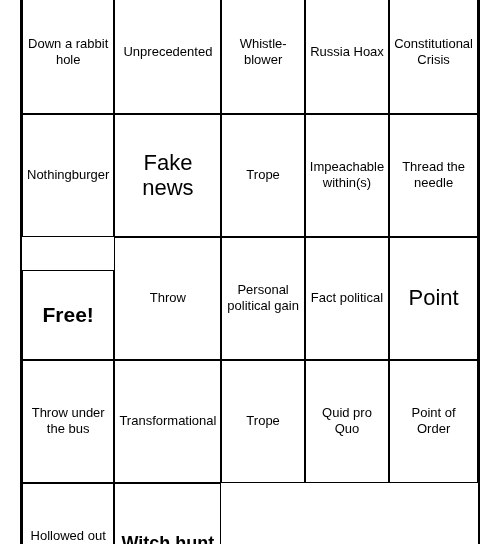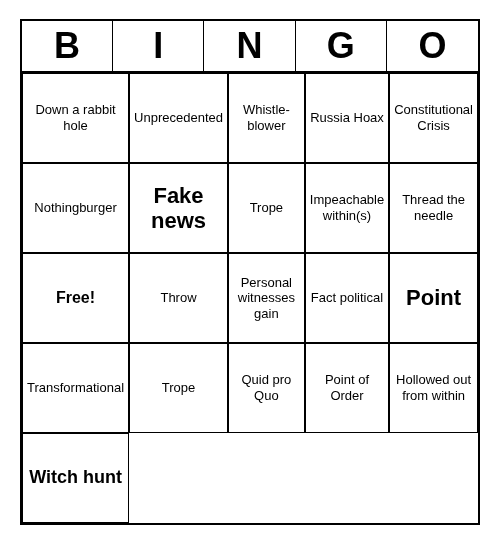--- a/index.html
+++ b/index.html
@@ -43,26 +43,27 @@
       display: flex;
       align-items: center;
       justify-content: center;
       text-align: center;
       padding: 4px;
       font-size: 13px;
       line-height: 1.2;
     }
     .bingo-cell.large-text {
       font-size: 22px;
-      font-weight: bold;
+      font-weight: normal;
       line-height: 1.15;
     }
     .bingo-cell.free {
-      font-size: 16px;
+      font-size: 21px;
       font-weight: bold;
+      margin-top: 33px;
     }
     .bingo-cell.xl-text {
       font-size: 18px;
       font-weight: bold;
       text-align: center;
     }
   </style>
 </head>
 <body>
 
@@ -80,23 +81,24 @@
       <div class="bingo-cell">Whistle-blower</div>
       <div class="bingo-cell">Russia Hoax</div>
       <div class="bingo-cell">Constitutional Crisis</div>
       <div class="bingo-cell">Nothingburger</div>
       <div class="bingo-cell large-text">Fake news</div>
       <div class="bingo-cell">Trope</div>
       <div class="bingo-cell">Impeachable within(s)</div>
       <div class="bingo-cell">Thread the needle</div>
       <div class="bingo-cell free">Free!</div>
       <div class="bingo-cell">Throw</div>
-      <div class="bingo-cell">Personal witnesses gain</div>
+      <div class="bingo-cell">Personal political gain</div>
       <div class="bingo-cell">Fact political</div>
       <div class="bingo-cell large-text">Point</div>
+      <div class="bingo-cell">Throw under the bus</div>
       <div class="bingo-cell">Transformational</div>
       <div class="bingo-cell">Trope</div>
       <div class="bingo-cell">Quid pro Quo</div>
       <div class="bingo-cell">Point of Order</div>
       <div class="bingo-cell">Hollowed out from within</div>
       <div class="bingo-cell xl-text">Witch hunt</div>
     </div>
 </div>
 
 </body></html>

